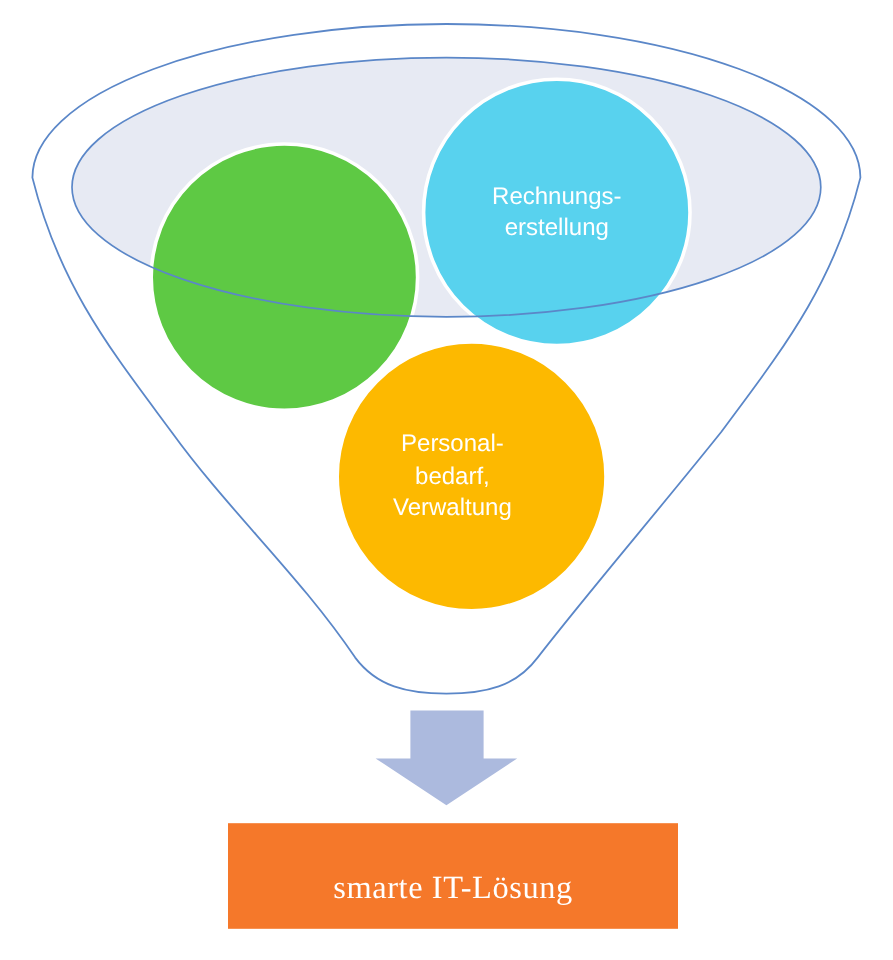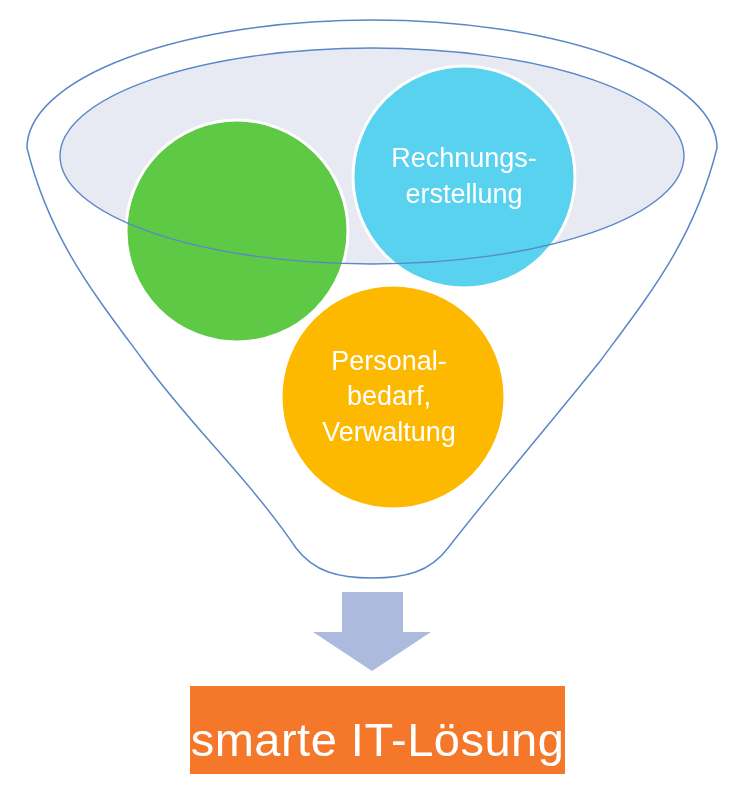--- a/index.html
+++ b/index.html
@@ -20,43 +20,44 @@
     left: 0;
     top: 0;
   }
   .circle-label {
     position: absolute;
     display: flex;
     align-items: center;
     justify-content: center;
     text-align: center;
     color: #ffffff;
-    font-size: 27px;
+    font-size: 20px;
     line-height: 1.32;
     white-space: pre-line;
     pointer-events: none;
   }
   .label-green  { left: 126px; top: 120px; width: 222px; height: 222px; }
   .label-cyan   { left: 353px; top:  66px; width: 222px; height: 222px; }
-  .label-yellow { left: 277px; top: 285px; width: 224px; height: 224px; }
+  .label-yellow { left: 265px; top: 285px; width: 224px; height: 224px; }
   .result-label {
     position: absolute;
     left: 190px;
     top: 686px;
     width: 375px;
     height: 107px;
     display: flex;
     align-items: center;
     justify-content: center;
     text-align: center;
     color: #ffffff;
-    font-size: 47px;
+    font-size: 27px;
     letter-spacing: 0.5px;
     white-space: pre-line;
     pointer-events: none;
+    font-family: Liberation Serif, serif;
   }
 </style>
 </head>
 <body>
 
 <div class="stage">
 
   <svg width="744" height="800" viewBox="0 0 744 800">
 
     <path d="M 27 148

